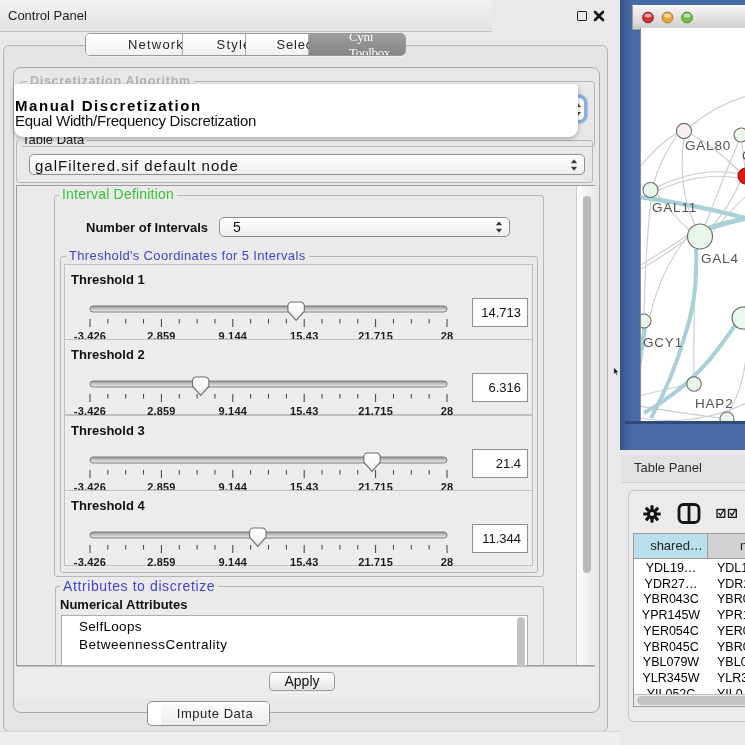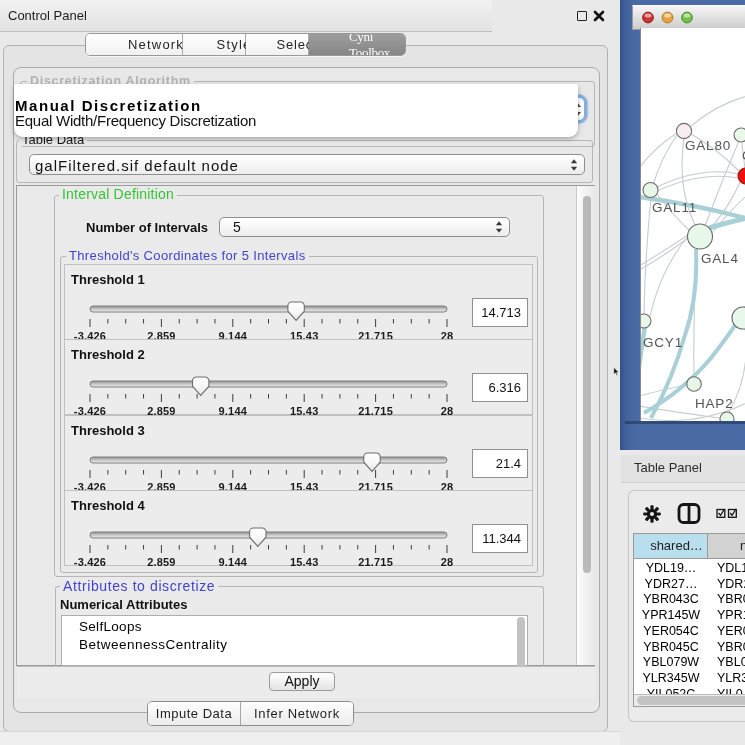--- a/index.html
+++ b/index.html
@@ -338,22 +338,21 @@
  <div style="position:absolute;left:17px;top:3px;font-size:13.5px;letter-spacing:0.3px;">SelfLoops</div>
  <div style="position:absolute;left:17px;top:21px;font-size:13.5px;letter-spacing:0.5px;">BetweennessCentrality</div>
  <div style="position:absolute;right:2px;top:1px;width:8px;height:60px;background:#c2c2c2;border-radius:4px;"></div>
 </div>
 
 <div class="abs" style="left:17px;top:666px;width:578px;height:31px;background:#ececec;border-top:1px solid #bdbdbd;"></div>
 <div class="abs" style="left:269px;top:672px;width:66px;height:19px;background:linear-gradient(#ffffff,#e4e4e4);
  border:1px solid #9b9b9b;border-radius:4px;box-sizing:border-box;text-align:center;
  font-size:14px;line-height:17px;color:#111;">Apply</div>
 <div id="bottabs" class="abs">
- <div class="seg" style="width:93px;letter-spacing:0.5px;">Impute Data</div>
- <div class="seg" style="width:112px;letter-spacing:0.65px;">Infer Network</div>
+ <div class="seg" style="width:108px;letter-spacing:0.5px;margin-left:13px;">Impute Data</div>
 </div>
 
 <div id="popup" class="abs">
  <div class="i1">Manual Discretization</div>
  <div class="i2">Equal Width/Frequency Discretization</div>
 </div>
 
 <svg class="abs" style="left:613px;top:367px;z-index:50;" width="7" height="10" viewBox="0 0 9 12">
  <path d="M1,0 L1,9 L3.2,7.2 L4.6,10.5 L6,9.9 L4.6,6.8 L7.5,6.6 Z" fill="#111" stroke="#fff" stroke-width="0.7"></path>
 </svg>

